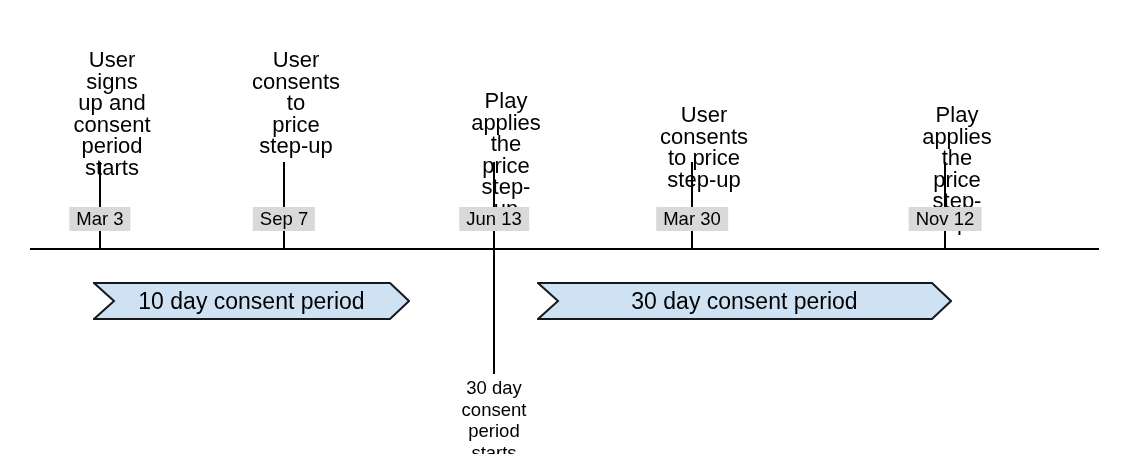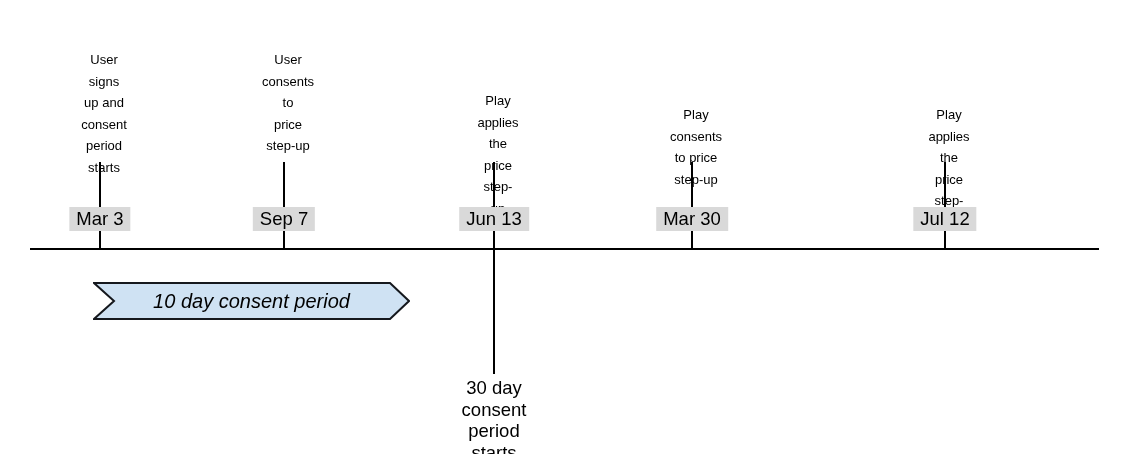--- a/index.html
+++ b/index.html
@@ -5,23 +5,23 @@
   html,body{margin:0;padding:0;background:#ffffff;}
   .canvas{
     position:relative;width:1128px;height:454px;background:#ffffff;
     font-family:"Liberation Sans","DejaVu Sans",sans-serif;color:#000;
     overflow:hidden;
   }
   .axis{position:absolute;left:30px;top:248px;width:1069px;height:2px;background:#000;}
   .event{position:absolute;top:0;width:0;height:100%;}
   .e0{left:100px}.e1{left:284px}.e2{left:494px}.e3{left:692px}.e4{left:945px}
   .elabel{
-    position:absolute;left:4px;transform:translateX(-50%);
+    position:absolute;left:12px;transform:translateX(-50%);
     white-space:pre-line;text-align:center;
-    font-size:13px;line-height:21.5px;
+    font-size:22px;line-height:21.5px;
   }
   .e0 .elabel,.e1 .elabel{top:49px;}
   .e2 .elabel{top:90px;}
   .e3 .elabel,.e4 .elabel{top:104px;}
   .tick{position:absolute;left:-1px;top:162px;width:2px;height:87px;background:#000;}
   .date{
     position:absolute;left:0;top:207px;transform:translateX(-50%);
     background:#d9d9d9;padding:1px 7px;font-size:18.5px;line-height:22px;
     white-space:nowrap;z-index:2;
   }
@@ -31,22 +31,21 @@
     white-space:pre-line;text-align:center;font-size:18.5px;line-height:21.5px;
   }
   .period{position:absolute;height:38px;}
   .p0{left:93px;top:282px;width:317px;}
   .p1{left:537px;top:282px;width:415px;}
   .period svg{position:absolute;left:0;top:0;width:100%;height:100%;display:block;}
   .period polygon{stroke:#15181d;stroke-width:2;stroke-linejoin:miter;}
   .ptext{
     position:absolute;left:0;top:0;right:0;bottom:0;
     display:flex;align-items:center;justify-content:center;
-    font-size:20px;
-    font-style:italic;
+    font-size:23px;
   }
 </style>
 </head>
 <body>
 
 <div class="canvas">
 
   <div class="axis"></div>
 
   <div class="event e0">
@@ -72,33 +71,39 @@
     <div class="tick-below"></div>
     <div class="elabel">Play applies the
 price step-up</div>
     <div class="date">Jun 13</div>
     <div class="below-label">30 day consent
 period starts</div>
   </div>
 
   <div class="event e3">
     <div class="tick"></div>
-    <div class="elabel">Play consents to price
+    <div class="elabel">User consents to price
 step-up</div>
     <div class="date">Mar 30</div>
   </div>
 
   <div class="event e4">
     <div class="tick"></div>
     <div class="elabel">Play applies the
 price step-up</div>
-    <div class="date">Jul 12</div>
+    <div class="date">Nov 12</div>
   </div>
 
   <div class="period p0">
     <svg viewBox="0 0 317 38" preserveAspectRatio="none">
       <polygon points="1,1 297,1 316,19 297,37 1,37 21,19" fill="#cfe2f3"></polygon>
     </svg>
     <span class="ptext">10 day consent period</span>
   </div>
 
+  <div class="period p1">
+    <svg viewBox="0 0 415 38" preserveAspectRatio="none">
+      <polygon points="1,1 395,1 414,19 395,37 1,37 21,19" fill="#cfe2f3"></polygon>
+    </svg>
+    <span class="ptext">30 day consent period</span>
+  </div>
 
 </div>
 
 </body></html>

